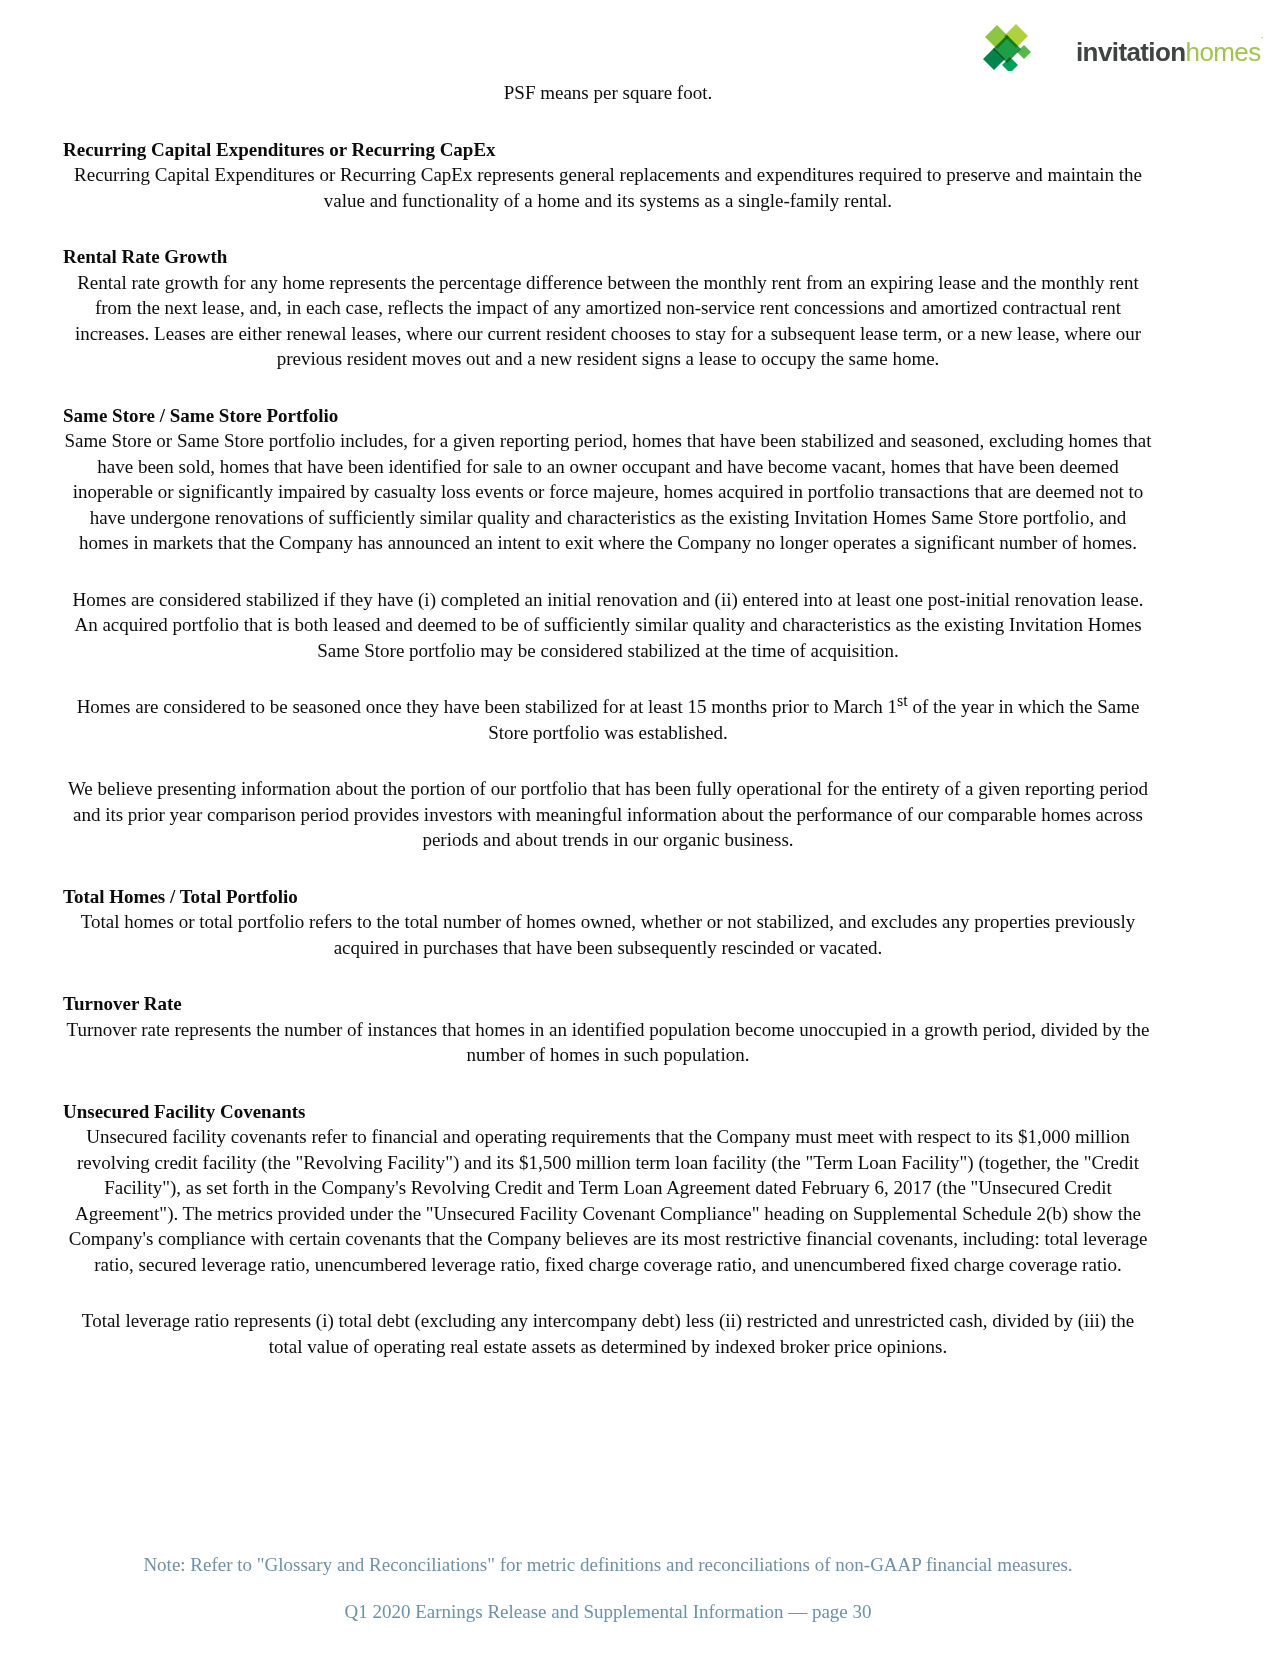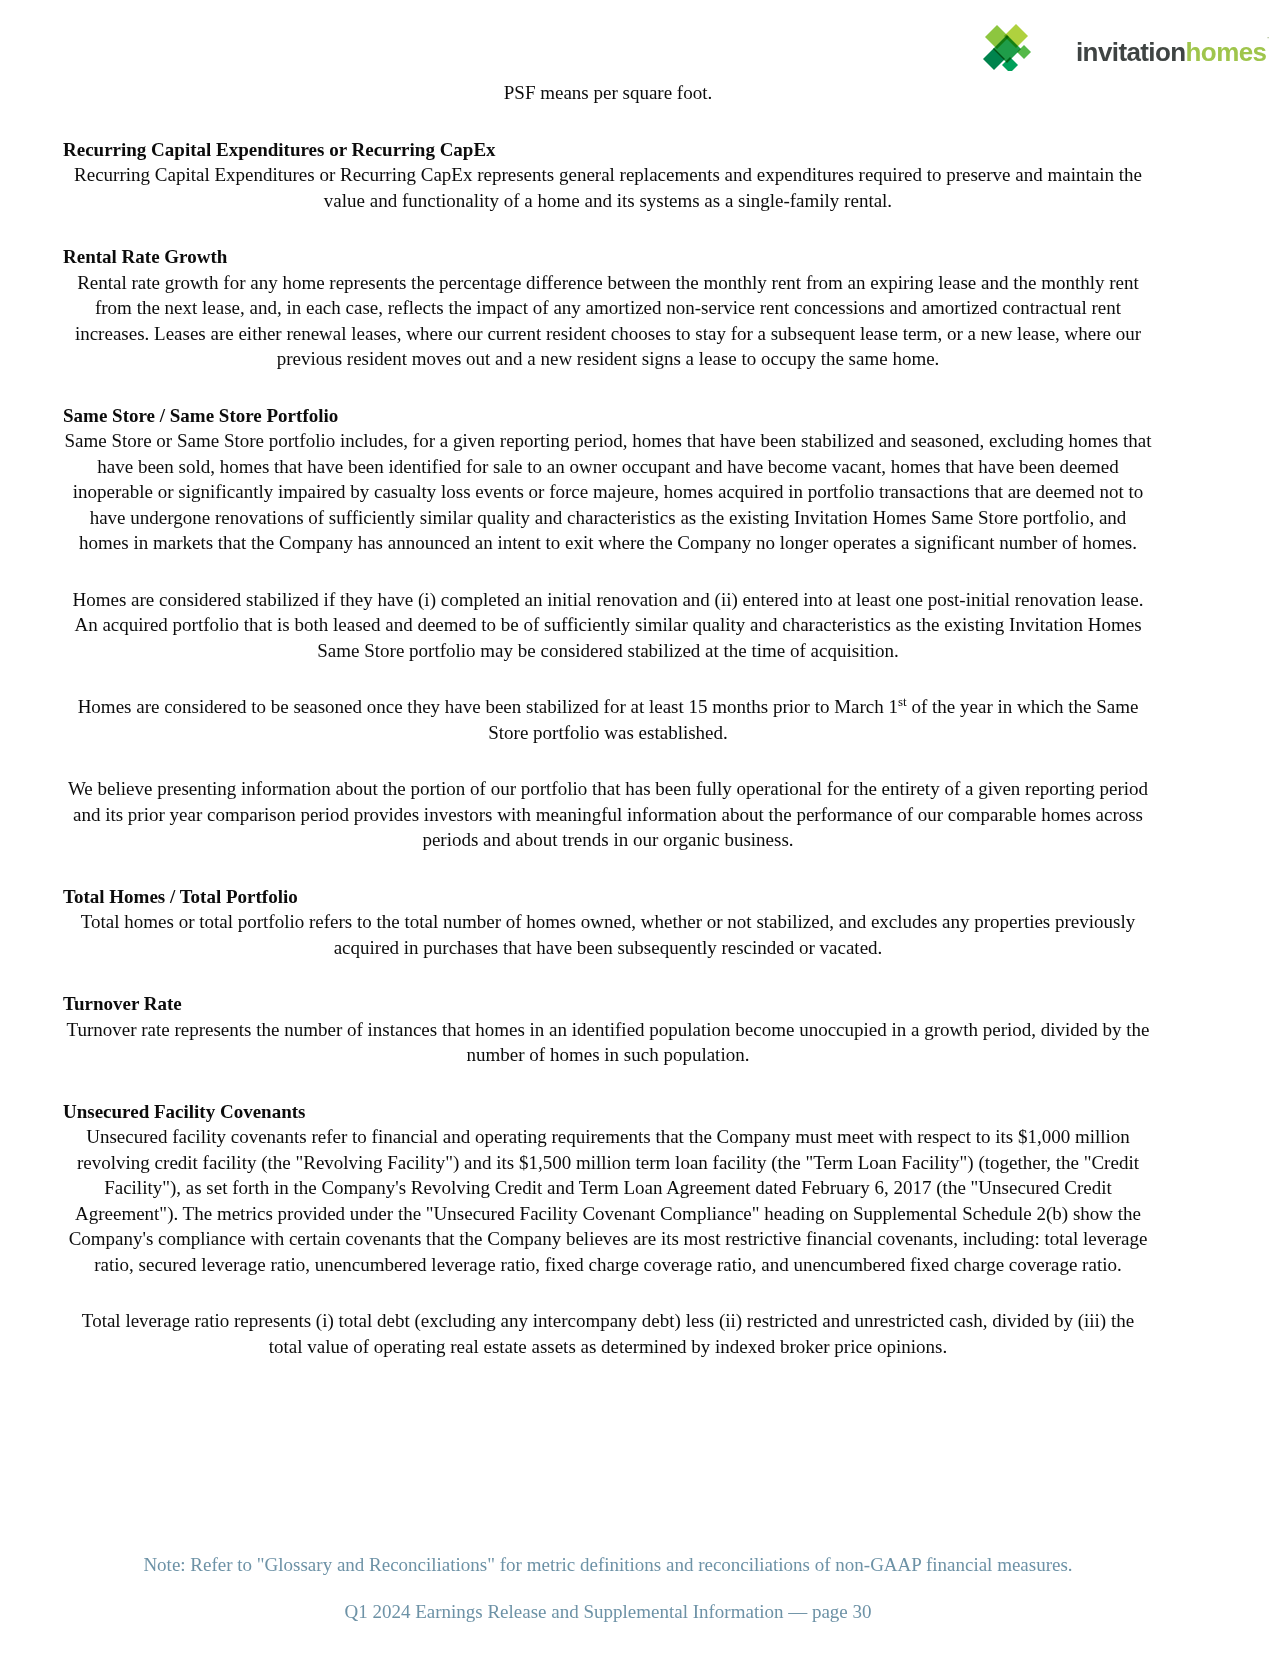--- a/index.html
+++ b/index.html
@@ -29,21 +29,21 @@
   .logo-mark polygon { mix-blend-mode: multiply; }
   .wordmark {
     font-family: "Liberation Sans", sans-serif;
     font-size: 26px;
     font-weight: bold;
     letter-spacing: -0.6px;
     white-space: nowrap;
     line-height: 48px;
   }
   .wordmark .brand-bold  { color: #3f4443; margin-left: 36px; }
-  .wordmark .brand-light { color: #9fc54c; font-weight: bold; }
+  .wordmark .brand-light { color: #9fc54c; font-weight: normal; }
   .wordmark .tm {
     font-size: 10px;
     color: #b9c5a0;
     vertical-align: 16px;
     letter-spacing: 0;
   }
   
   .content {
     position: absolute;
     left: 63px;
@@ -56,21 +56,21 @@
     line-height: 25.5px;
     text-align: center;
   }
   .heading {
     margin: 0 0 0 0;
     font-size: 19px;
     line-height: 25.5px;
     font-weight: bold;
   }
   sup.st {
-    font-size: 13px;
+    font-size: 16px;
     line-height: 0;
     vertical-align: 7px;
     font-family: Liberation Serif, serif;
   }
   
   .footer-note, .footer-pageline {
     position: absolute;
     left: 63px;
     width: 1090px;
     text-align: center;
@@ -122,15 +122,15 @@
     <h2 class="heading">Turnover Rate</h2>
     <p class="body-p">Turnover rate represents the number of instances that homes in an identified population become unoccupied in a growth period, divided by the number of homes in such population.</p>
 
     <h2 class="heading">Unsecured Facility Covenants</h2>
     <p class="body-p">Unsecured facility covenants refer to financial and operating requirements that the Company must meet with respect to its $1,000 million revolving credit facility (the "Revolving Facility") and its $1,500 million term loan facility (the "Term Loan Facility") (together, the "Credit Facility"), as set forth in the Company's Revolving Credit and Term Loan Agreement dated February 6, 2017 (the "Unsecured Credit Agreement").  The metrics provided under the "Unsecured Facility Covenant Compliance" heading on Supplemental Schedule 2(b) show the Company's compliance with certain covenants that the Company believes are its most restrictive financial covenants, including: total leverage ratio, secured leverage ratio, unencumbered leverage ratio, fixed charge coverage ratio, and unencumbered fixed charge coverage ratio.</p>
     <p class="body-p">Total leverage ratio represents (i) total debt (excluding any intercompany debt) less (ii) restricted and unrestricted cash, divided by (iii) the total value of operating real estate assets as determined by indexed broker price opinions.</p>
 
   </main>
 
   <div class="footer-note">Note:  Refer to "Glossary and Reconciliations" for metric definitions and reconciliations of non-GAAP financial measures.</div>
-  <div class="footer-pageline">Q1 2024 Earnings Release and Supplemental Information — page 30</div>
+  <div class="footer-pageline">Q1 2020 Earnings Release and Supplemental Information — page 30</div>
 
 </div>
 
 </body></html>

